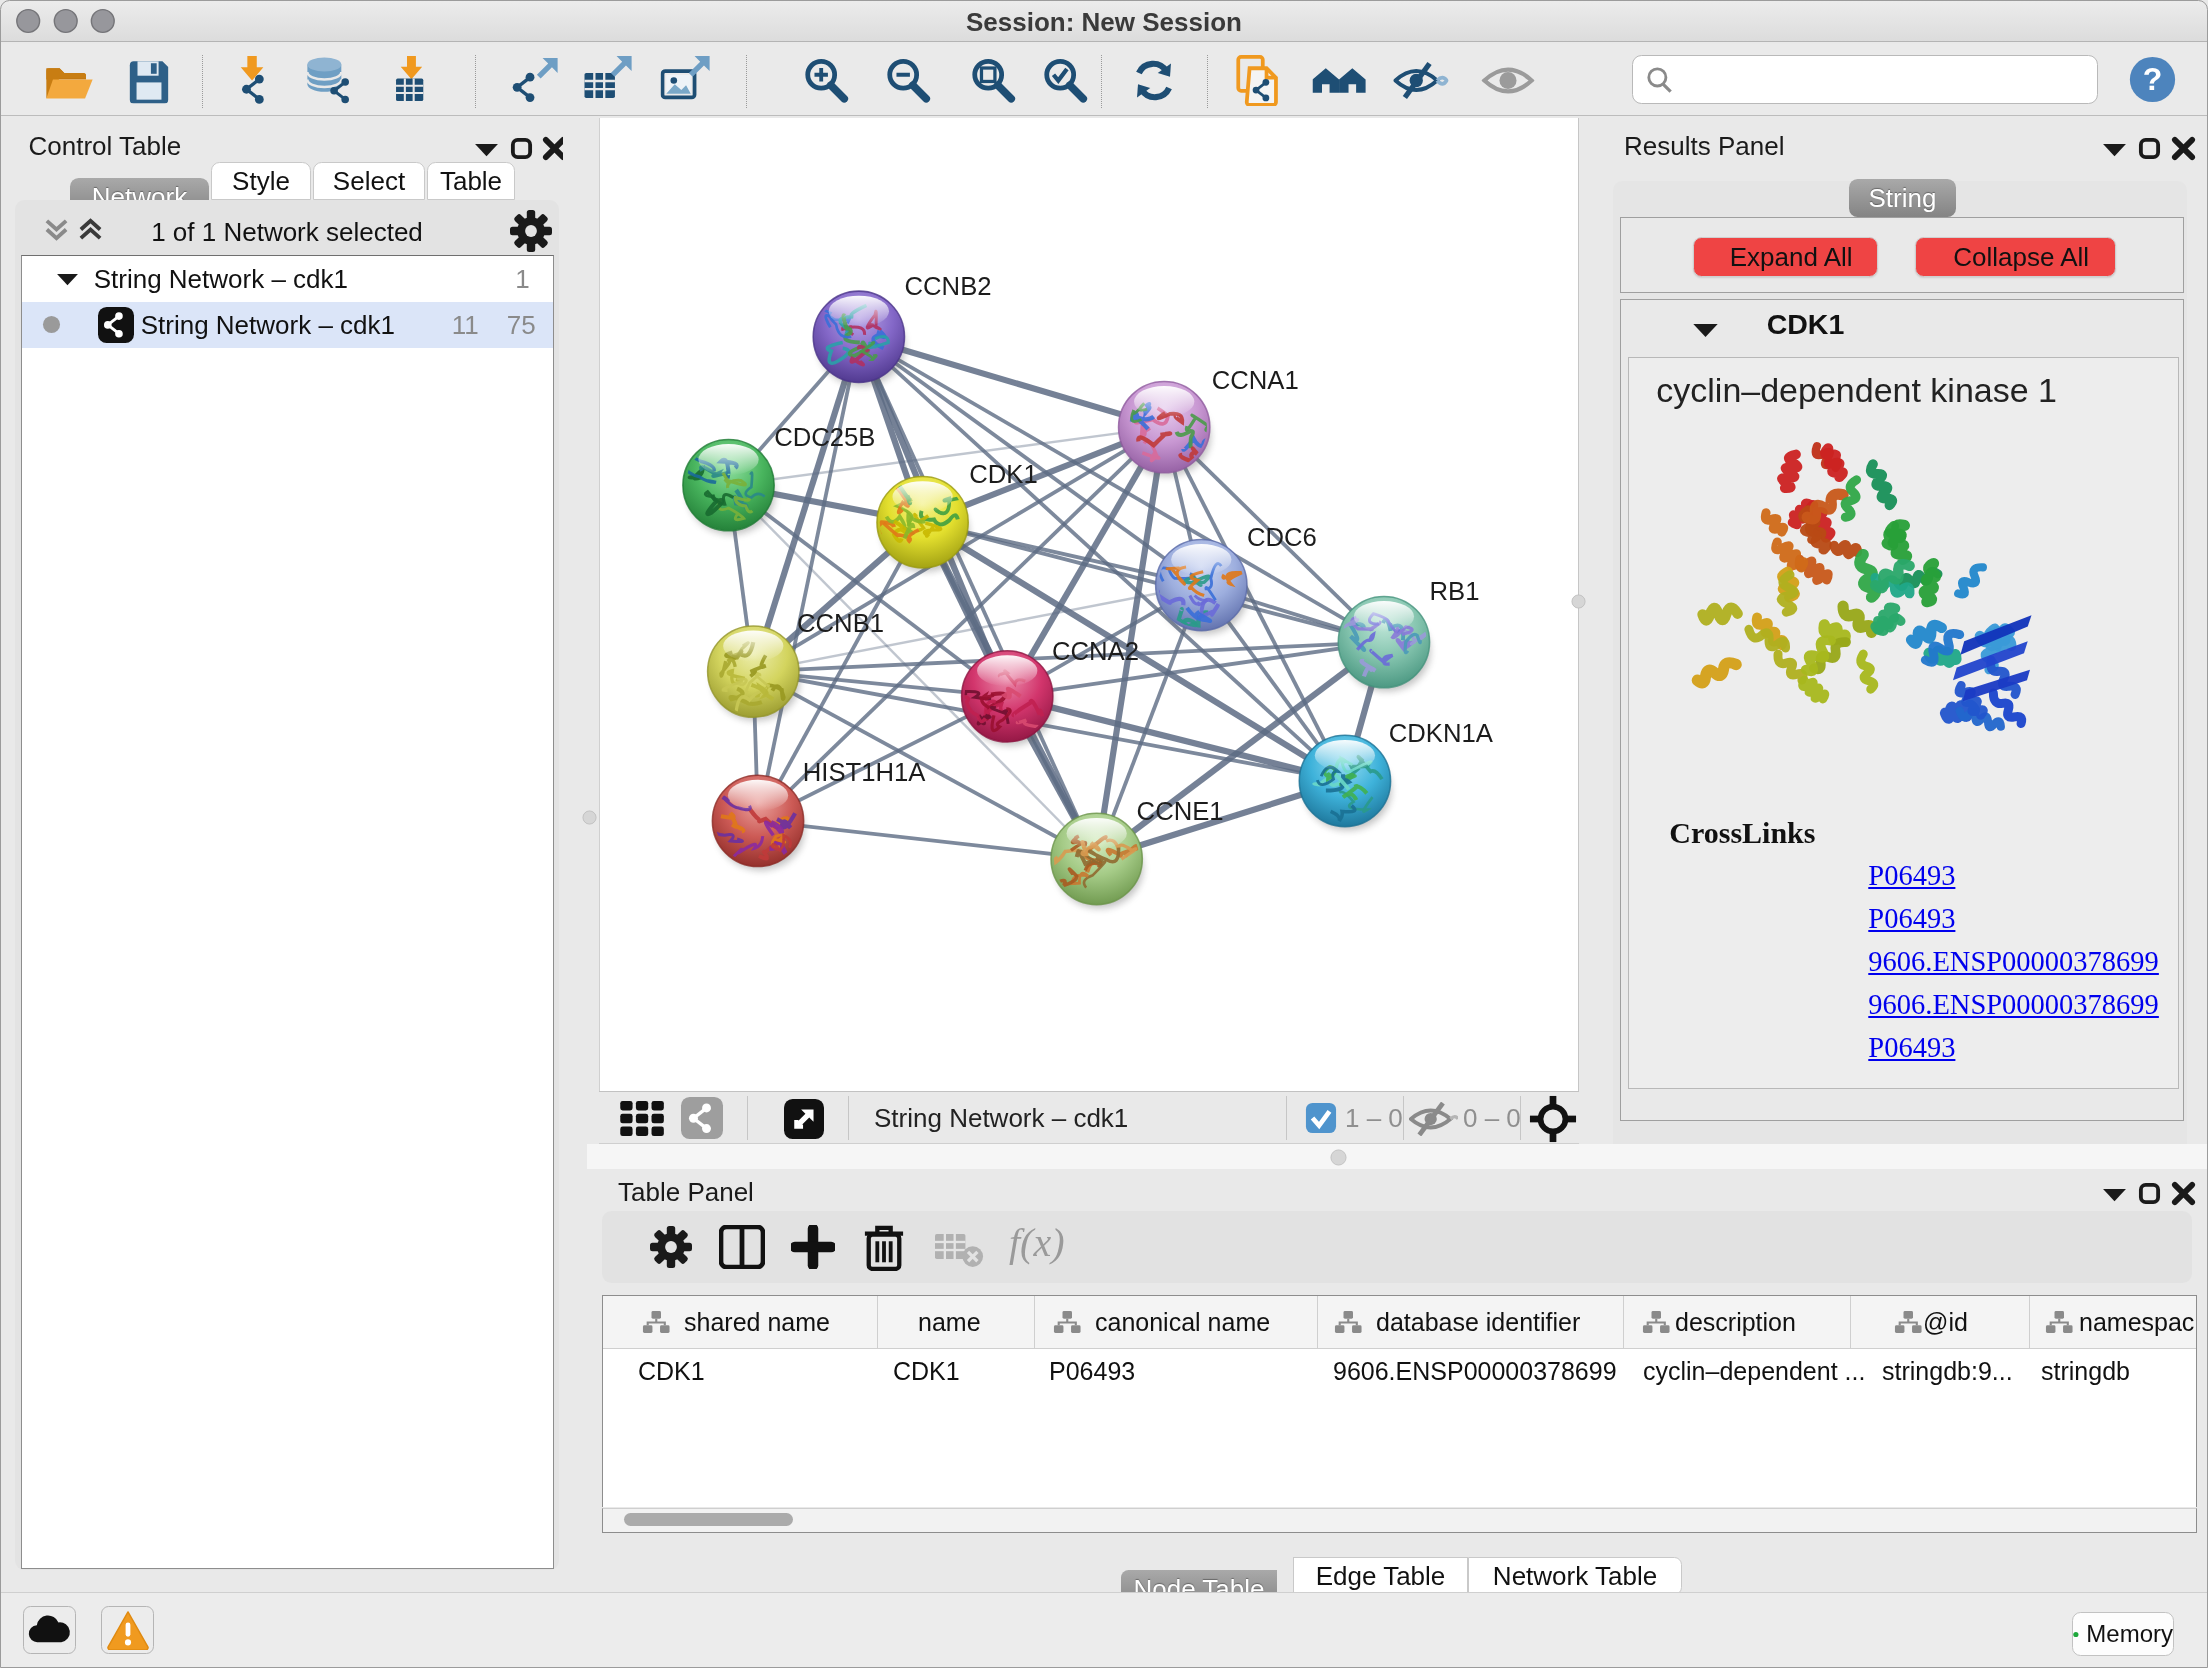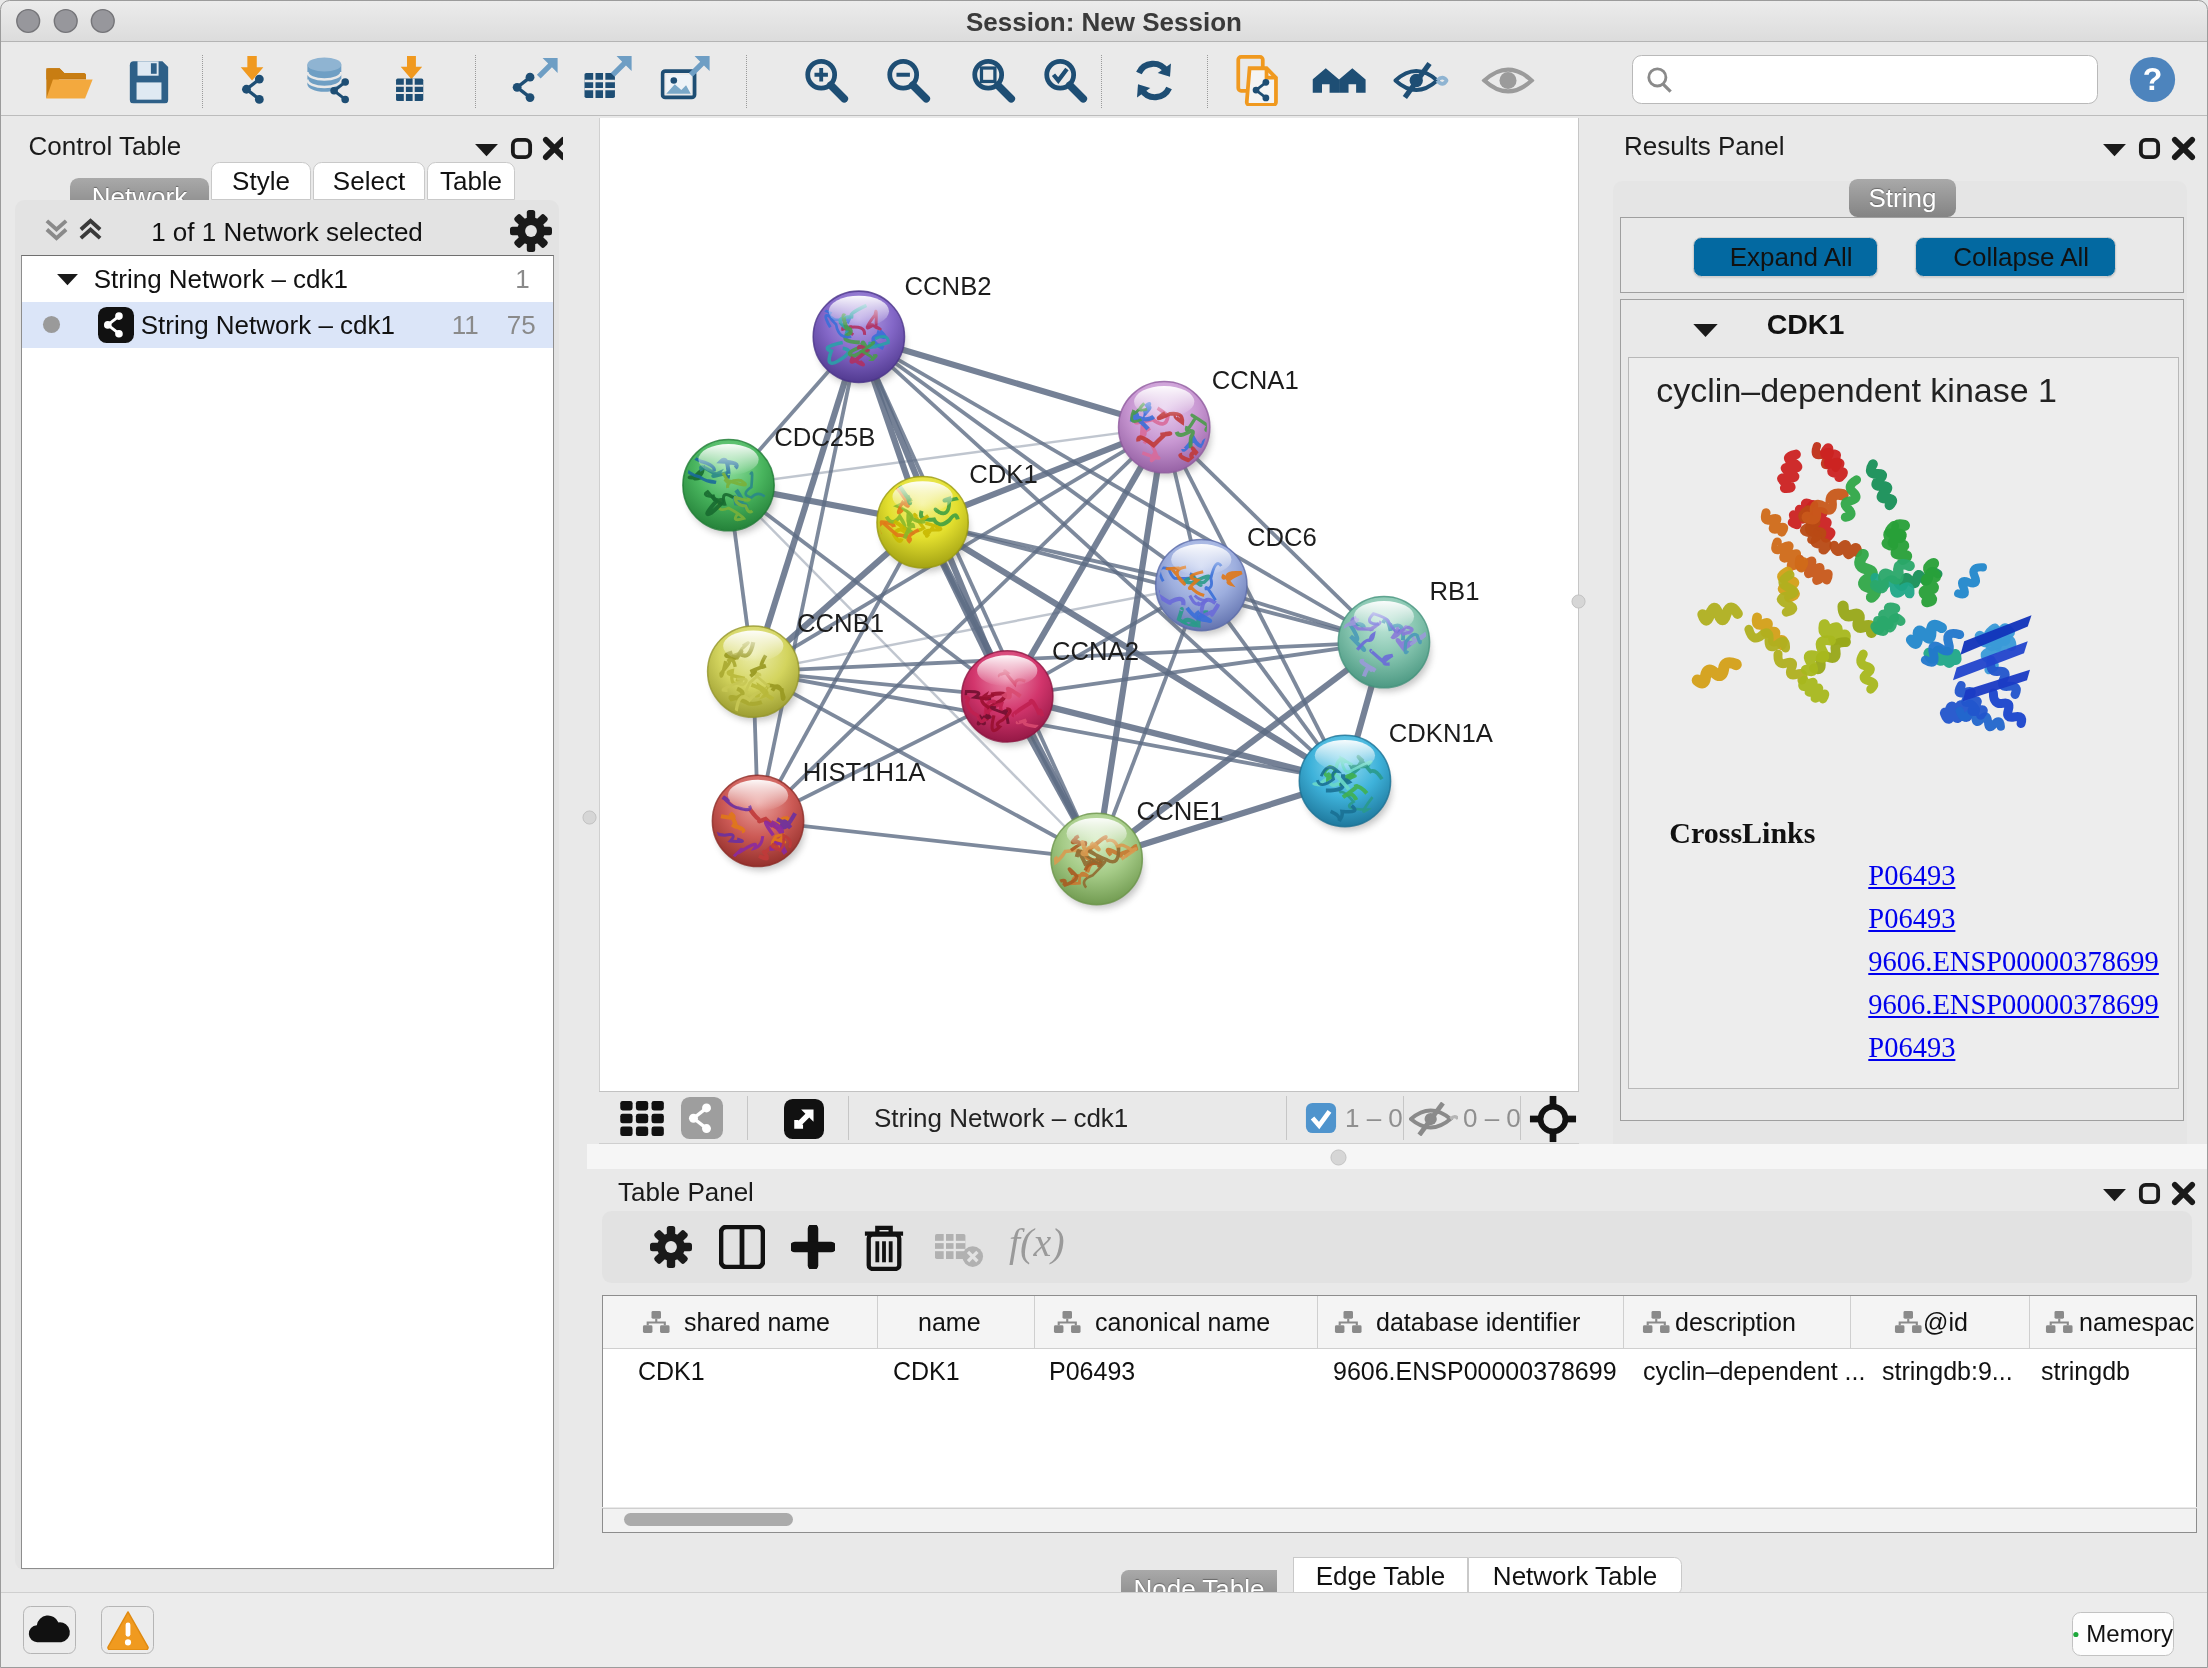--- a/index.html
+++ b/index.html
@@ -1,20 +1,20 @@
 <!DOCTYPE html>
 <html style="font-size:15px"><head><meta charset="utf-8"><style>
 * { margin:0; padding:0; box-sizing:border-box; }
 body { width:2208px; height:1668px; font-family:"Liberation Sans",sans-serif; background:#e9e9e9; position:relative; overflow:hidden; }
 .abs { position:absolute; }
 .ptitle { font-size:26px; color:#1a1a1a; }
 .tab { position:absolute; height:38px; border-radius:8.6px 8.6px 0 0; font-size:26px; display:flex; align-items:center; justify-content:center; }
 .tabsel { background:linear-gradient(#a9a9a9,#848484); color:#fff; text-shadow:0 -1px 1px rgba(0,0,0,0.35);margin-top:16px; }
 .tabun { background:#fff; color:#111; border:1px solid #c9c9c9; }
-.btn { position:absolute; background:#0369a1; border:1px solid #cfcfcf; border-radius:8.6px; font-size:26px; color:#111; display:flex; align-items:center; justify-content:center; box-shadow:0 1px 1.9px rgba(0,0,0,0.12);padding-left:12px; }
+.btn { position:absolute; background:#ef4444; border:1px solid #cfcfcf; border-radius:8.6px; font-size:26px; color:#111; display:flex; align-items:center; justify-content:center; box-shadow:0 1px 1.9px rgba(0,0,0,0.12);padding-left:12px; }
 </style></head><body>
 
 <div class="abs" style="left:0;top:0;width:2208px;height:42px;background:linear-gradient(#ececec,#dcdcdc);border-bottom:1.9px solid #b4b4b4;border-radius:9.5px 9.5px 0 0">
   <svg width="133" height="42" style="position:absolute;left:13.3px;top:0" viewBox="0 0 140 44">
     <circle cx="16" cy="22" r="12" fill="#97979c" stroke="#757579" stroke-width="1.5"></circle>
     <circle cx="55.5" cy="22" r="12" fill="#97979c" stroke="#757579" stroke-width="1.5"></circle>
     <circle cx="94.5" cy="22" r="12" fill="#97979c" stroke="#757579" stroke-width="1.5"></circle>
   </svg>
   <div style="position:absolute;left:0;right:0;top:6.7px;text-align:center;font-size:26px;font-weight:bold;color:#3a3a3a">Session: New Session</div>
 </div>

